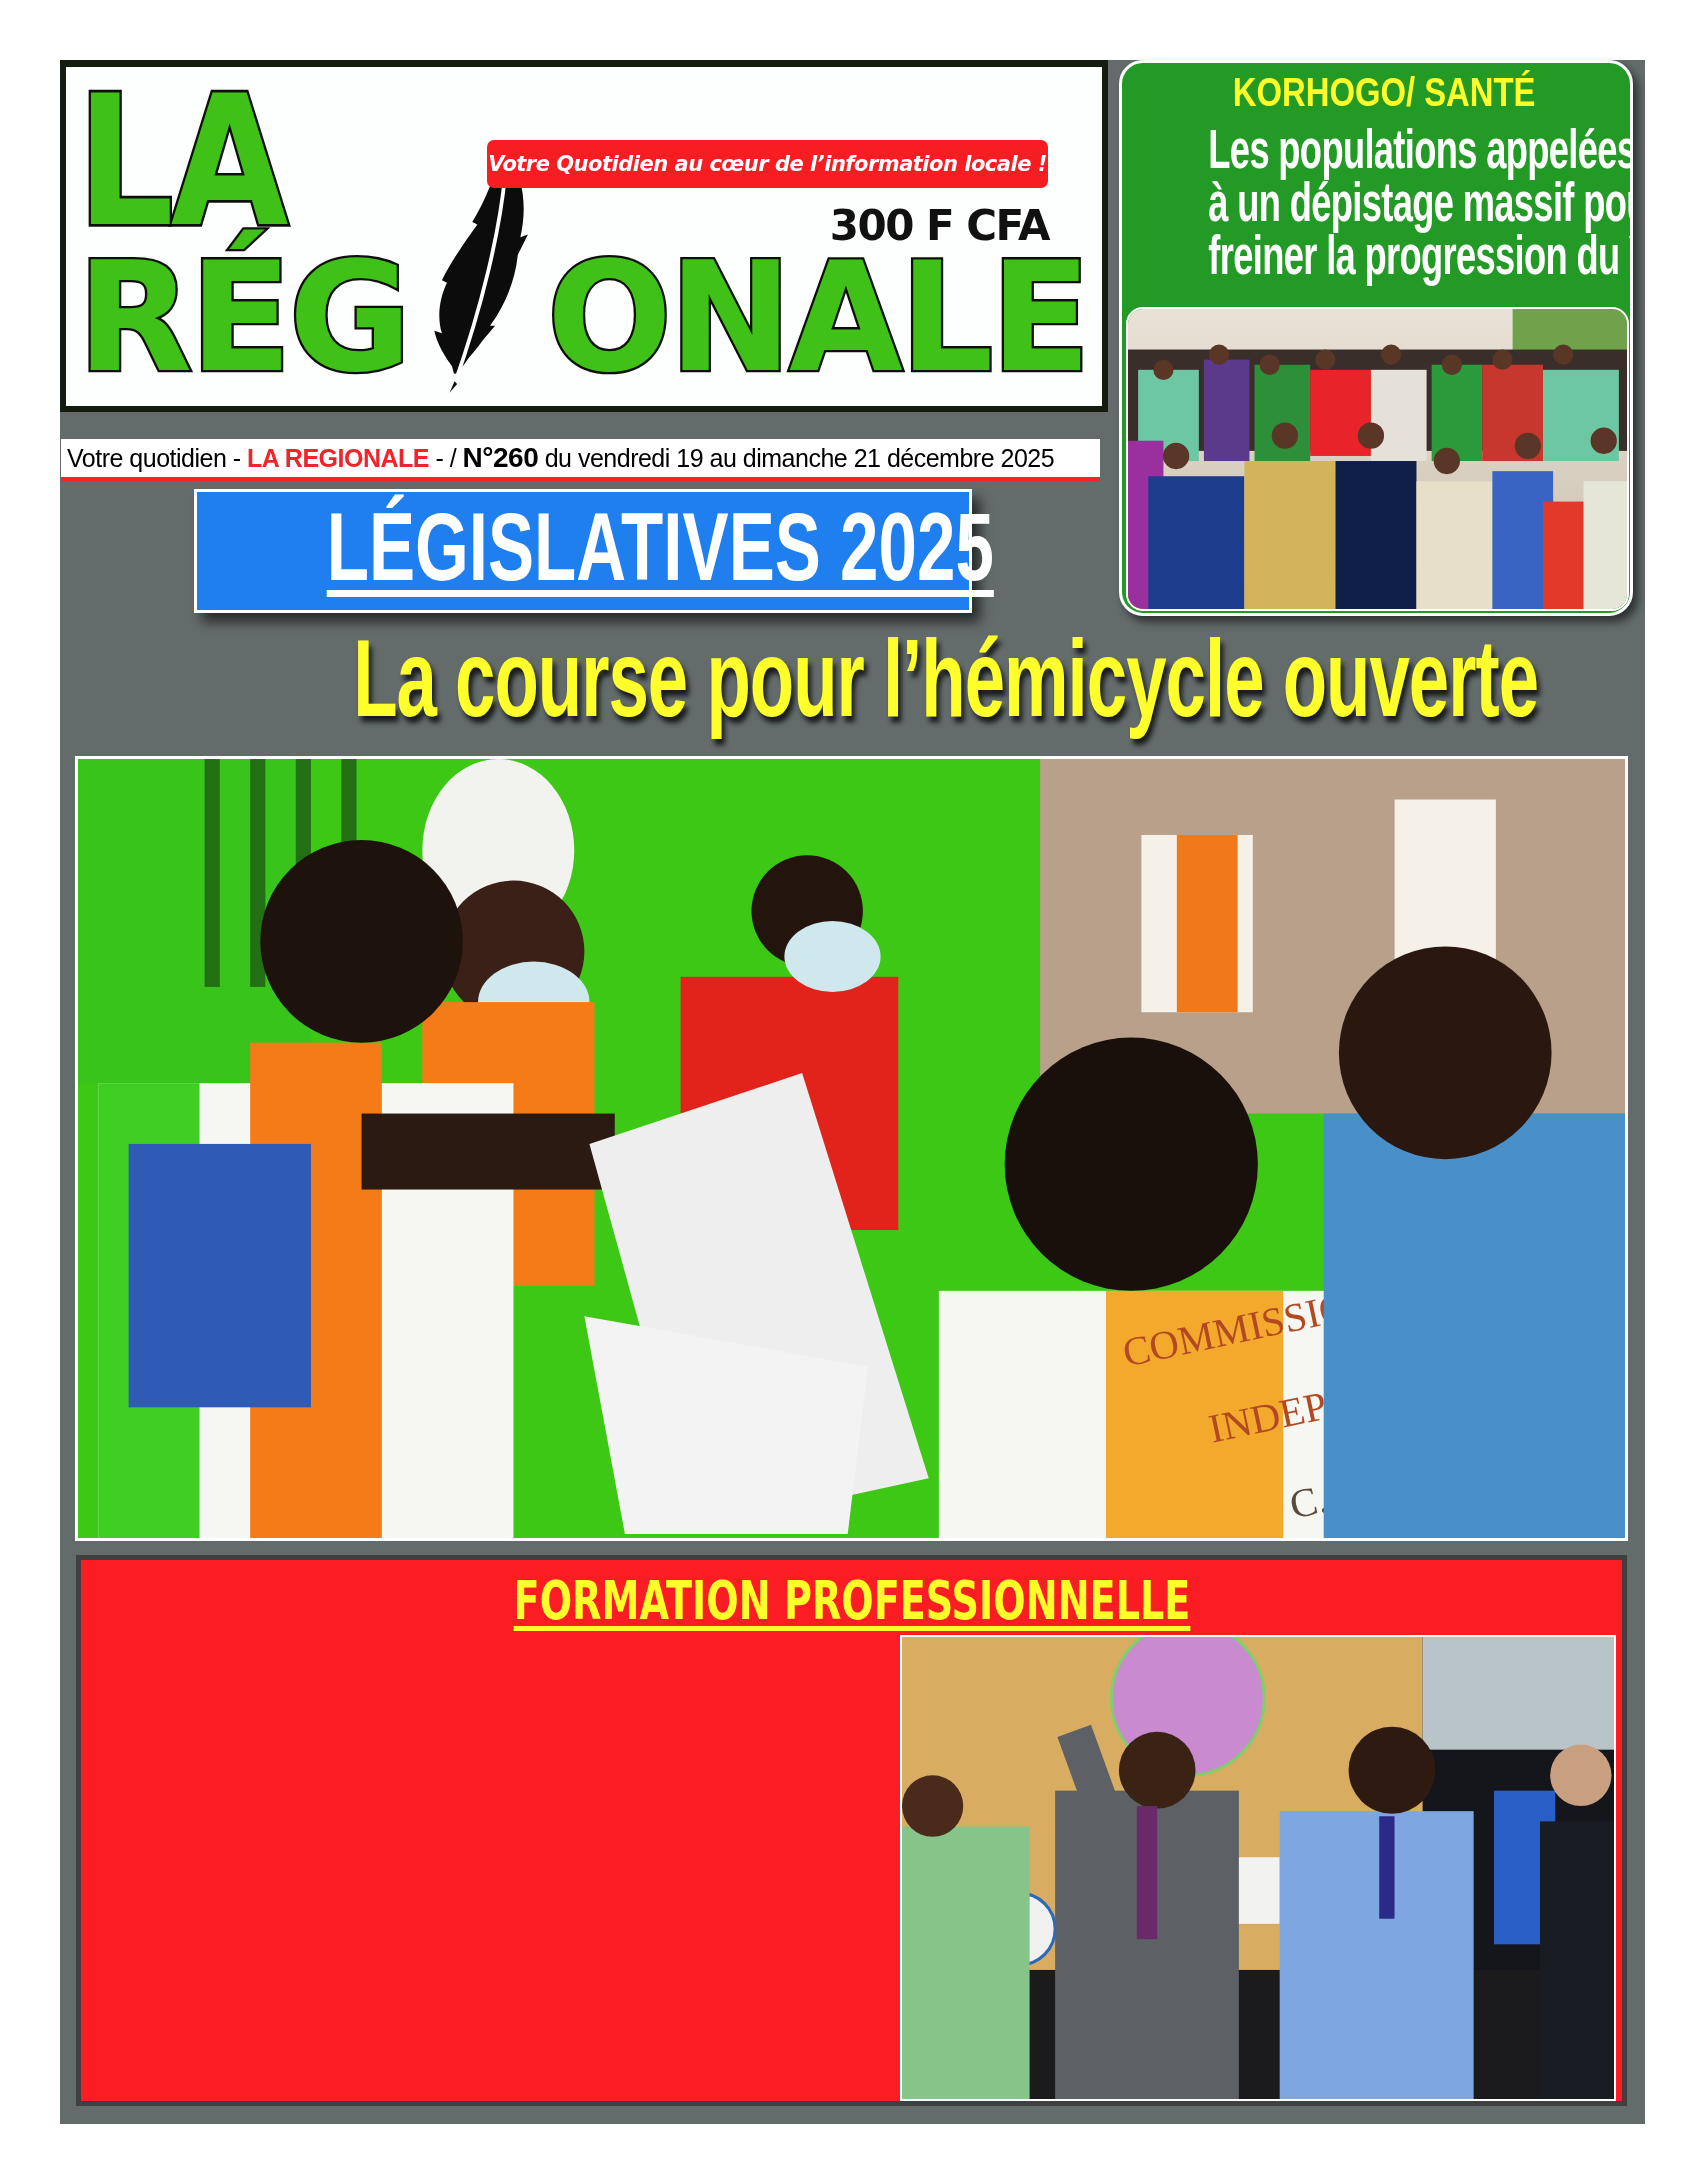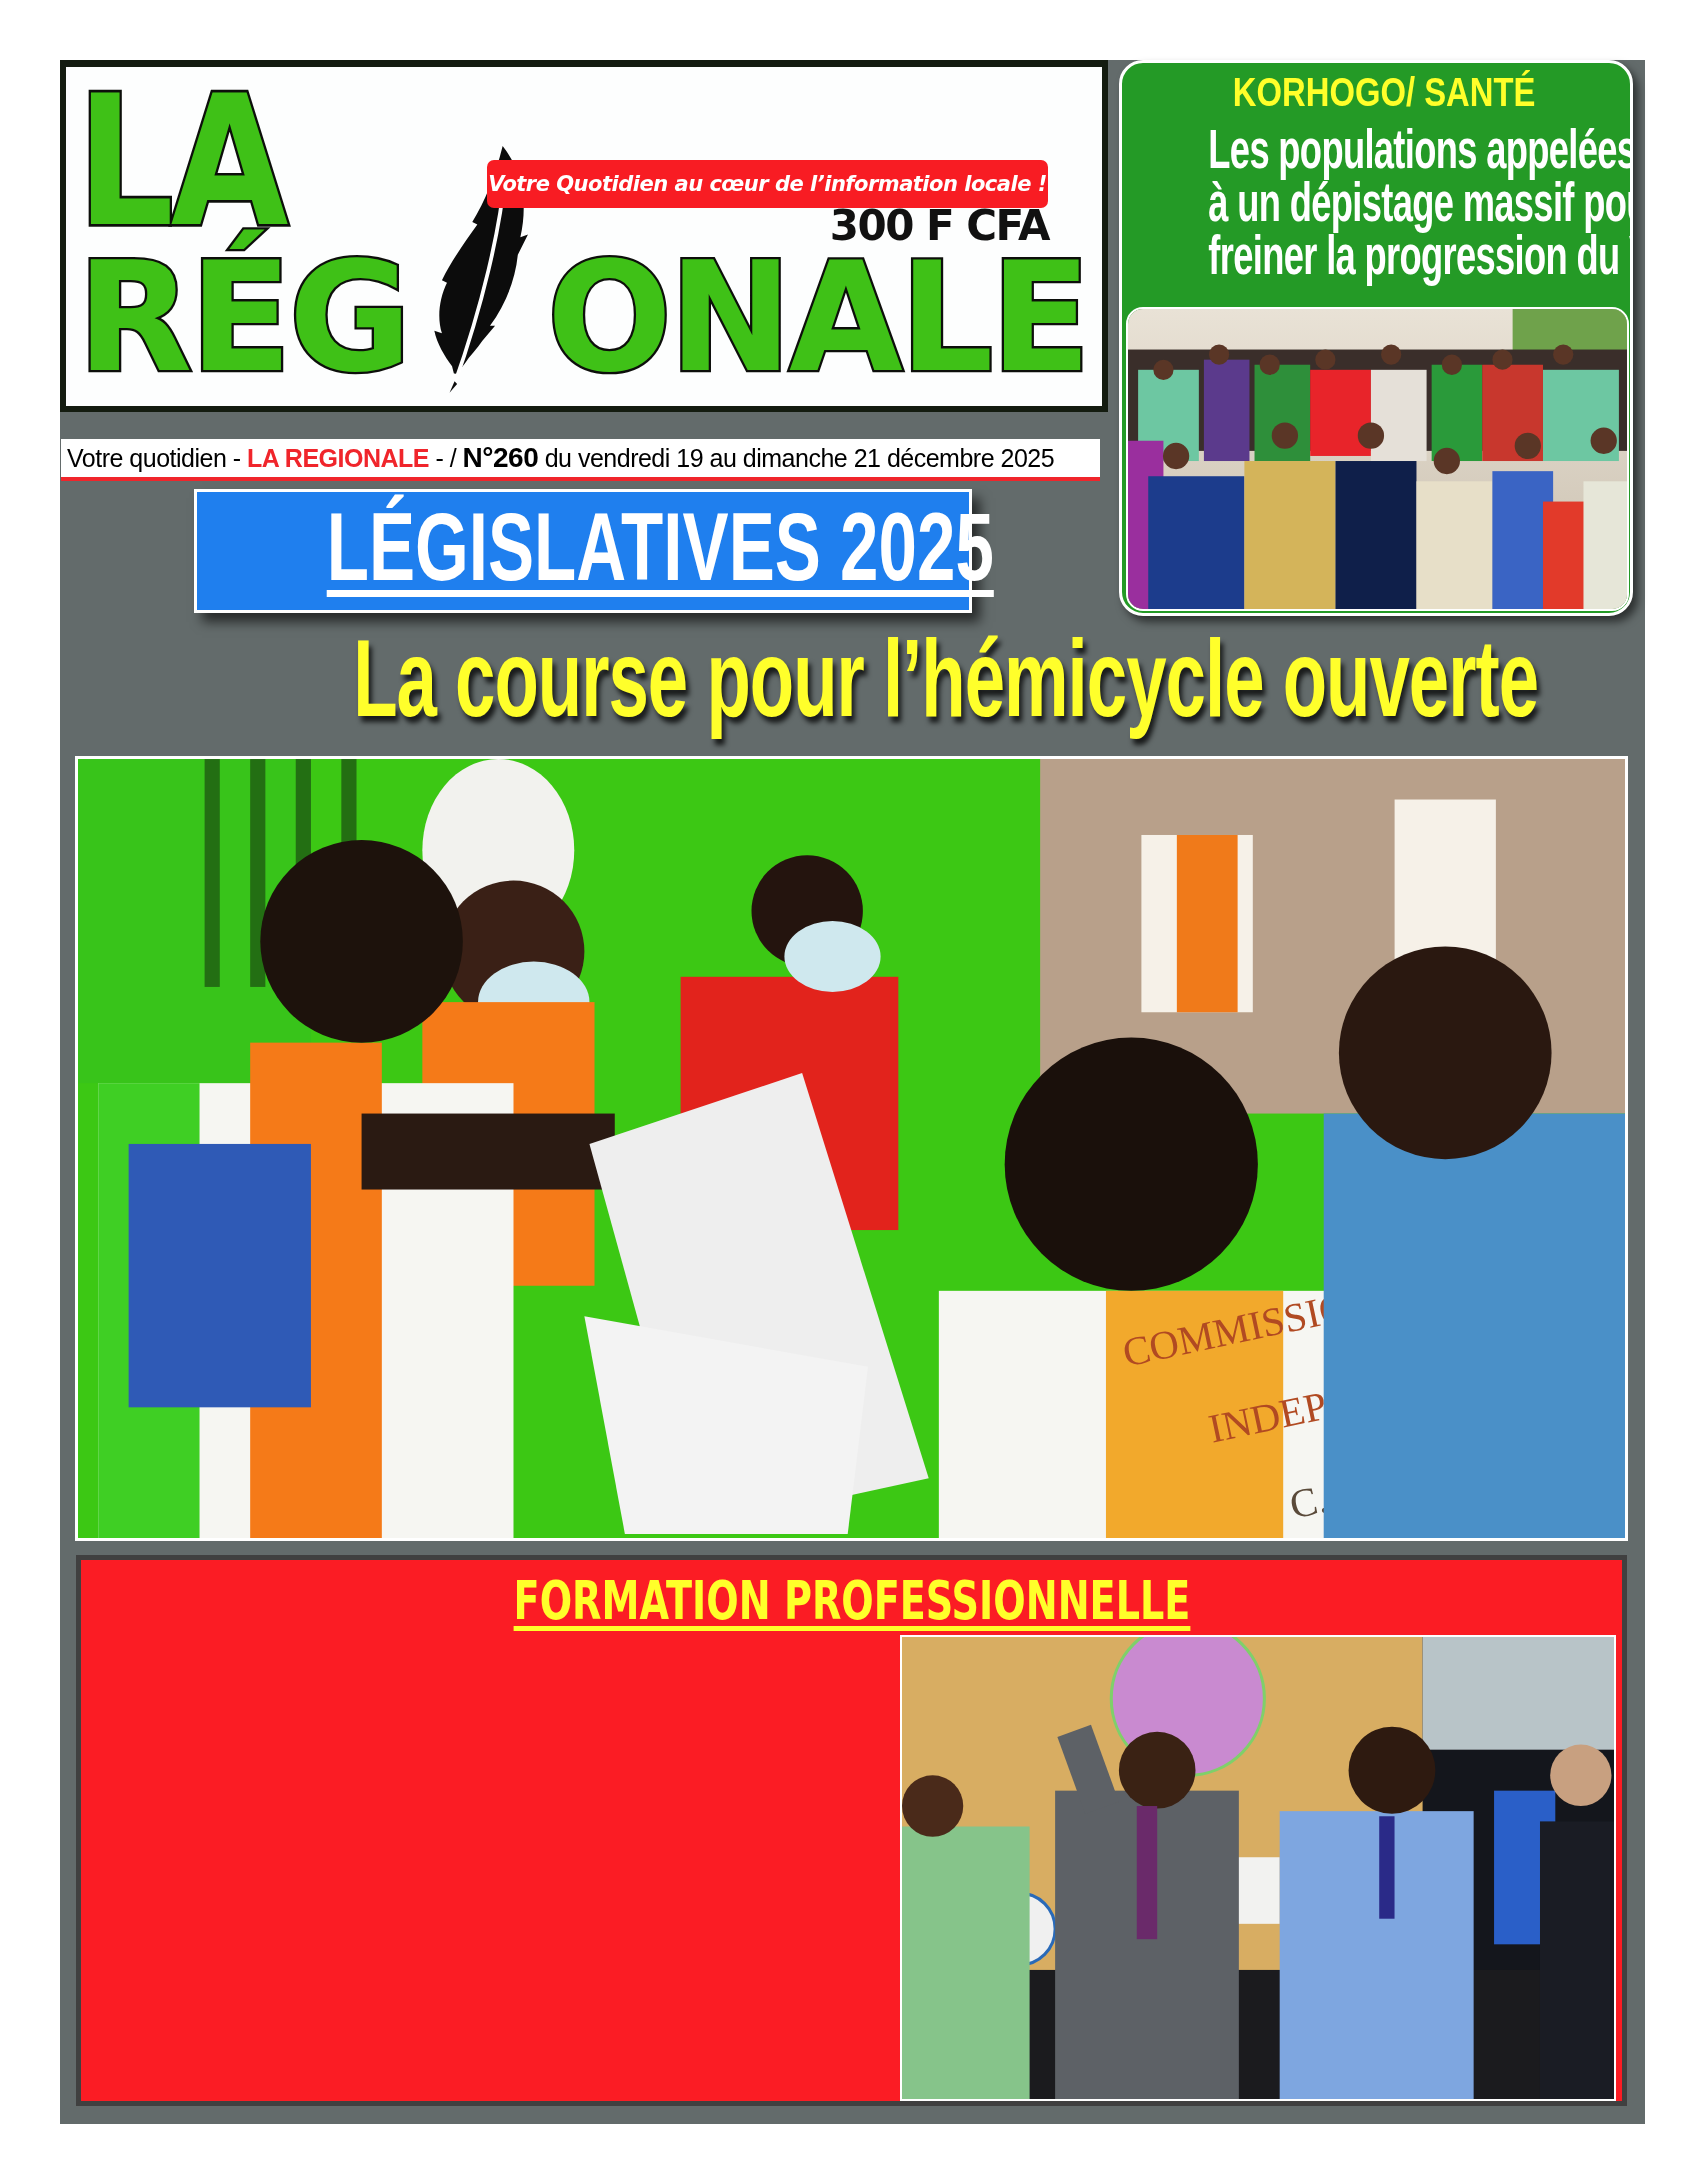--- a/index.html
+++ b/index.html
@@ -15,21 +15,21 @@
               border:6px solid #141c10; border-top-width:7px; }
   .logo-word { position:absolute; font-family:"DejaVu Sans", sans-serif; font-weight:bold;
                color:#3fc117; -webkit-text-stroke:4.6px #0d0f0b; paint-order:stroke fill;
                letter-spacing:-3px; line-height:1; }
   #logo-la { left:11px; top:6px; font-size:152px; transform:scaleY(1.18); transform-origin:top left; }
   #logo-reg { left:11px; top:175px; font-size:147px; transform:scaleX(1.02) scaleY(1.03); transform-origin:top left; }
   #logo-onale { left:481px; top:175px; font-size:147px; transform:scaleY(1.03); transform-origin:top left; }
   #feather { left:358px; top:74px; width:132px; height:253px; }
   #tagline { left:421px; top:73px; width:561px; height:48px; background:#f81c23; border-radius:7px;
              color:#fff; font-style:italic; font-weight:bold; font-size:21px; text-align:center; line-height:48px;
-             font-family:"DejaVu Sans", sans-serif; letter-spacing:-0.5px;margin-top:20px; }
+             font-family:"DejaVu Sans", sans-serif; letter-spacing:-0.5px; }
   #price { left:750px; top:134px; width:233px; text-align:right; font-weight:bold; font-size:42px;
            color:#111; font-family:"DejaVu Sans", sans-serif; letter-spacing:-1.5px; }
 
   
   #dateline { left:61px; top:439px; width:1039px; height:42px; background:#fff;
               border-bottom:4.6px solid #f0252b; font-size:25px; line-height:38px; white-space:nowrap;
               padding-left:6px; letter-spacing:-0.5px; transform-origin:left; }
   #dateline .red { color:#f0252b; font-weight:bold; }
   #dateline .num { font-weight:bold; font-size:28px; }
 

